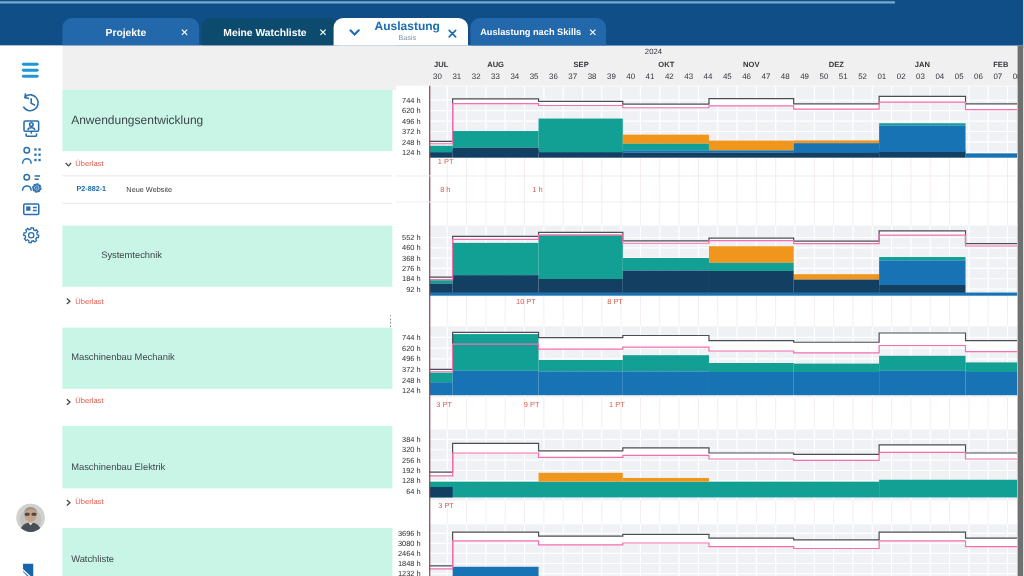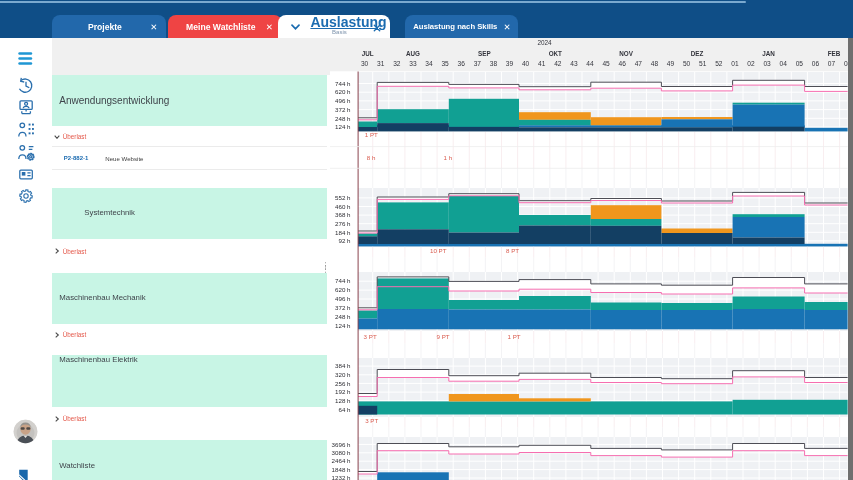--- a/index.html
+++ b/index.html
@@ -5,51 +5,51 @@
 #app{position:relative;width:853px;height:480px;background:#fff;overflow:hidden;}
 svg text{font-family:"Liberation Sans", sans-serif;}
 </style></head><body>
 <div id="app">
 <div style="position:absolute;left:0;top:0;width:853px;height:38px;background:#0f4e87;"></div>
 <div style="position:absolute;left:0;top:1px;width:746px;height:1.5px;background:#7aa9cf;border-radius:0 2px 2px 0;"></div>
 <div style="position:absolute;left:51.5px;top:15px;width:114.8px;height:23px;background:#2268ab;border-radius:8px 8px 0 0;">
       <span style="position:absolute;left:12px;right:20px;top:7px;text-align:center;font-size:8.6px;font-weight:bold;color:#fff;white-space:nowrap;">Projekte</span>
       <span style="position:absolute;right:9px;top:6.5px;font-size:8.5px;color:#fff;">✕</span>
     </div>
-    <div style="position:absolute;left:167.8px;top:15px;width:114px;height:23px;background:#ef4444;border-radius:8px 8px 0 0;">
+    <div style="position:absolute;left:167.8px;top:15px;width:114px;height:23px;background:#0c4a6e;border-radius:8px 8px 0 0;">
       <span style="position:absolute;left:12px;right:20px;top:7px;text-align:center;font-size:8.6px;font-weight:bold;color:#fff;white-space:nowrap;">Meine Watchliste</span>
       <span style="position:absolute;right:9px;top:6.5px;font-size:8.5px;color:#fff;">✕</span>
     </div>
     <div style="position:absolute;left:278.4px;top:15px;width:112px;height:23px;background:#fff;border-radius:8px 8px 0 0;">
 <svg style="position:absolute;left:13px;top:8.5px" width="9" height="7" viewBox="0 0 9 7">
         <path d="M1 1.2 L4.5 4.8 L8 1.2" fill="none" stroke="#1b6cb0" stroke-width="1.7" stroke-linecap="round"></path>
       </svg>
 <div style="position:absolute;left:32px;top:3px;width:58px;text-align:center;">
-<div style="font-size:14px;font-weight:bold;color:#1b6cb0;line-height:9.5px;text-decoration:underline;">Auslastung</div>
+<div style="font-size:10px;font-weight:bold;color:#1b6cb0;line-height:9.5px;">Auslastung</div>
 <div style="font-size:6px;color:#7d93ac;line-height:8px;">Basis</div>
       </div>
 <svg style="position:absolute;left:95px;top:8.5px" width="8" height="8" viewBox="0 0 8 8">
         <path d="M1.3 1.3 L6.7 6.7 M6.7 1.3 L1.3 6.7" stroke="#1b6cb0" stroke-width="1.4" stroke-linecap="round"></path>
       </svg>
 </div>
-    <div style="position:absolute;left:405px;top:15px;width:112.5px;height:23px;background:#2268ab;border-radius:8px 8px 0 0;">
+    <div style="position:absolute;left:392px;top:15px;width:112.5px;height:23px;background:#2268ab;border-radius:8px 8px 0 0;">
       <span style="position:absolute;left:6px;right:18px;top:7px;text-align:center;font-size:7.7px;font-weight:bold;color:#fff;white-space:nowrap;">Auslastung nach Skills</span>
       <span style="position:absolute;right:7px;top:6.5px;font-size:8.5px;color:#fff;">✕</span>
     </div>
 <div style="position:absolute;left:392.9px;top:38px;width:460.1px;height:1.6px;background:#1a68ae;"></div>
 <div style="position:absolute;left:0;top:38px;width:52px;height:442px;background:#fff;"></div>
 <div style="position:absolute;left:52px;top:38px;width:278px;height:37px;background:#f0f0f0;"></div>
     <div style="position:absolute;left:52px;top:75px;width:274.5px;height:50.7px;background:#c8f5e5;"></div>
     <div style="position:absolute;left:59.3px;top:94.8px;font-size:10px;color:#3f444b;white-space:nowrap;">Anwendungsentwicklung</div>
     <div style="position:absolute;left:52px;top:188.3px;width:274.5px;height:50.29999999999998px;background:#c8f5e5;"></div>
     <div style="position:absolute;left:59.3px;top:208.3px;font-size:7.8px;color:#3f444b;white-space:nowrap;margin-left:25px;">Systemtechnik</div>
     <div style="position:absolute;left:52px;top:272.8px;width:274.5px;height:51.39999999999998px;background:#c8f5e5;"></div>
     <div style="position:absolute;left:59.3px;top:293.2px;font-size:7.8px;color:#3f444b;white-space:nowrap;">Maschinenbau Mechanik</div>
     <div style="position:absolute;left:52px;top:355.4px;width:274.5px;height:51.400000000000034px;background:#c8f5e5;"></div>
-    <div style="position:absolute;left:59.3px;top:355px;font-size:7.8px;color:#3f444b;white-space:nowrap;text-align:right;">Maschinenbau Elektrik</div>
+    <div style="position:absolute;left:59.3px;top:385px;font-size:7.8px;color:#3f444b;white-space:nowrap;text-align:right;">Maschinenbau Elektrik</div>
     <div style="position:absolute;left:52px;top:439.8px;width:274.5px;height:40.19999999999999px;background:#c8f5e5;"></div>
     <div style="position:absolute;left:59.3px;top:460.6px;font-size:7.8px;color:#3f444b;white-space:nowrap;">Watchliste</div>
     <svg style="position:absolute;left:53.5px;top:134.8px" width="6" height="4.5" viewBox="0 0 6 4.5">
       <path d="M0.7 0.7 L3 3.3 L5.3 0.7" fill="none" stroke="#4a4a4a" stroke-width="1.1"></path>
     </svg>
     <div style="position:absolute;left:62.8px;top:133.0px;font-size:6.3px;color:#e4584a;">Überlast</div>
     <svg style="position:absolute;left:55px;top:248.3px" width="4.5" height="6" viewBox="0 0 4.5 6">
       <path d="M0.7 0.7 L3.3 3 L0.7 5.3" fill="none" stroke="#4a4a4a" stroke-width="1.1"></path>
     </svg>
     <div style="position:absolute;left:62.8px;top:247.5px;font-size:6.3px;color:#e4584a;">Überlast</div>

